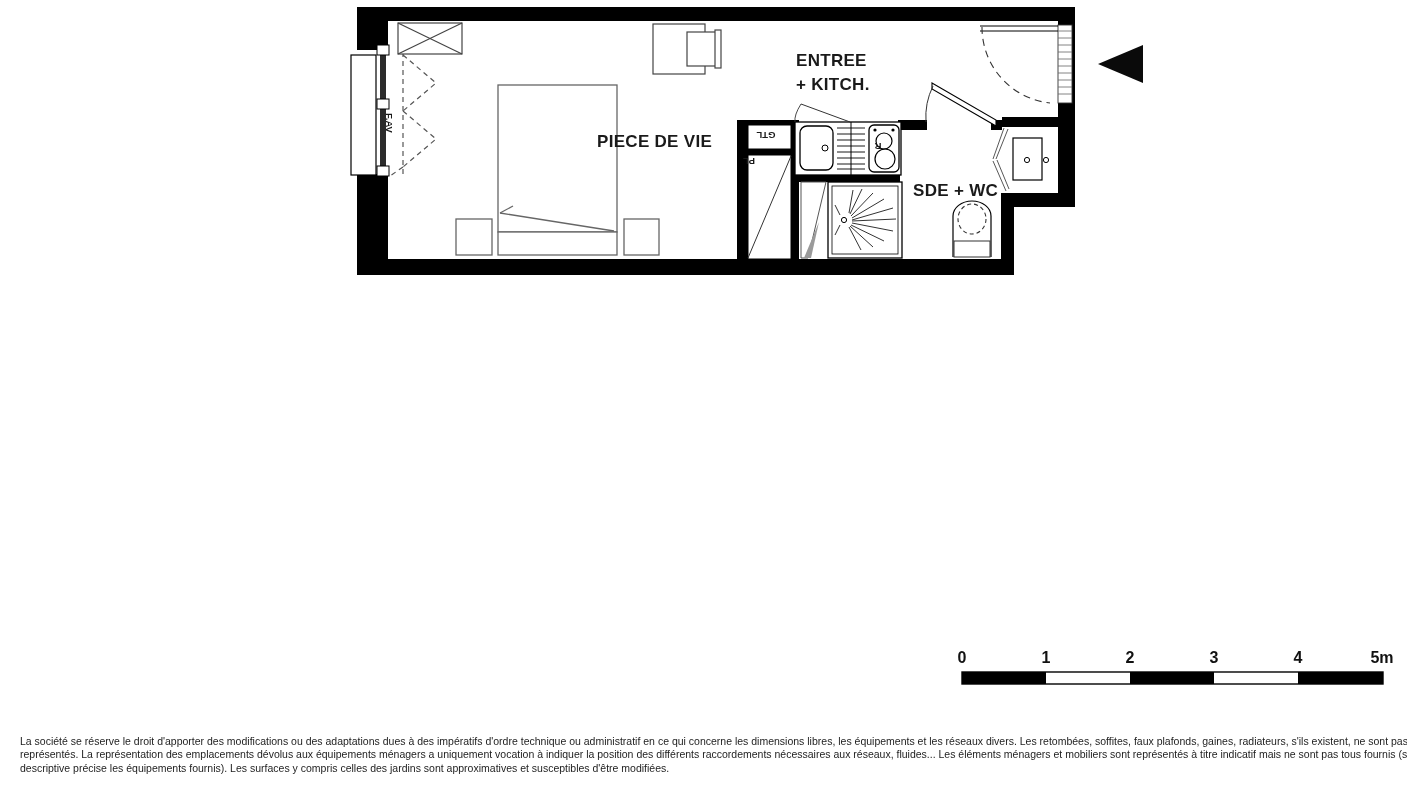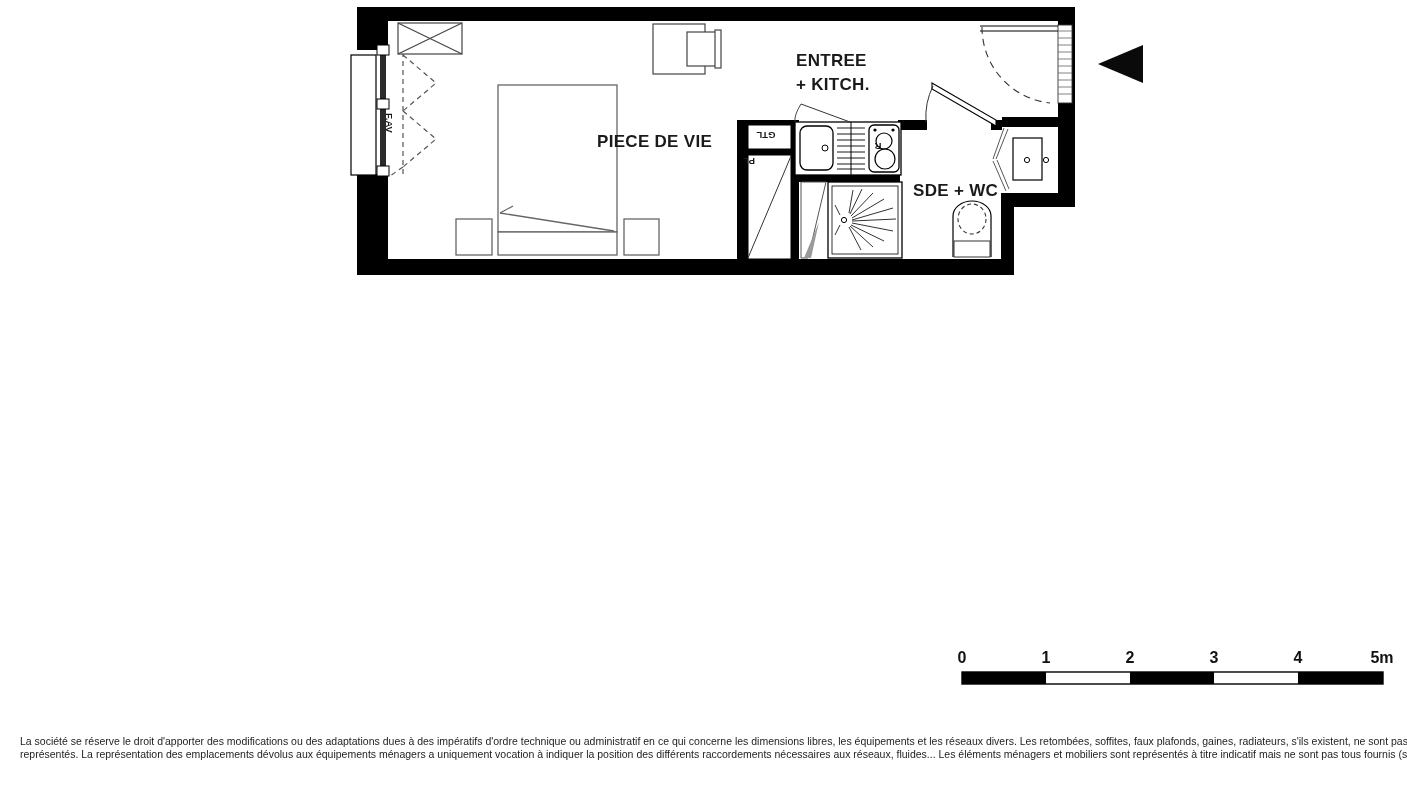--- a/index.html
+++ b/index.html
@@ -197,15 +197,16 @@
     <rect x="962" y="672" width="421" height="12" fill="#fff" stroke="#000" stroke-width="1.4"></rect>
     <rect x="962" y="672" width="84" height="12" fill="#000"></rect>
     <rect x="1130" y="672" width="84" height="12" fill="#000"></rect>
     <rect x="1298" y="672" width="85" height="12" fill="#000"></rect>
   </g>
 </svg>
 
   <div class="disclaimer">
     <div>La société se réserve le droit d'apporter des modifications ou des adaptations dues à des impératifs d'ordre technique ou administratif en ce qui concerne les dimensions libres, les équipements et les réseaux divers. Les retombées, soffites, faux plafonds, gaines, radiateurs, s'ils existent, ne sont pas tous</div>
     <div>représentés. La représentation des emplacements dévolus aux équipements ménagers a uniquement vocation à indiquer la position des différents raccordements nécessaires aux réseaux, fluides... Les éléments ménagers et mobiliers sont représentés à titre indicatif mais ne sont pas tous fournis (seule la notice</div>
+    <div>descriptive précise les équipements fournis). Les surfaces y compris celles des jardins sont approximatives et susceptibles d'être modifiées.</div>
   </div>
 
 </div>
 
 </body></html>

